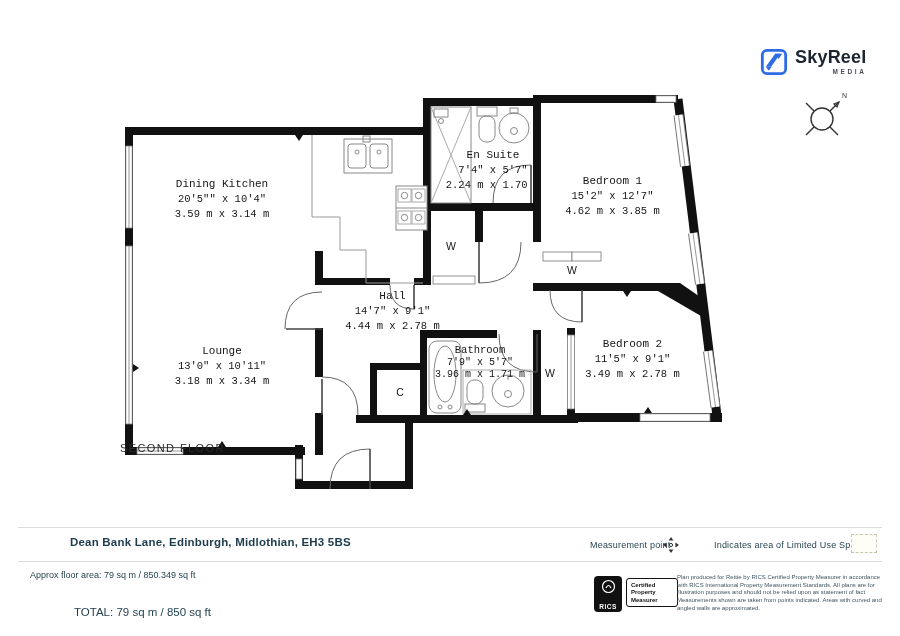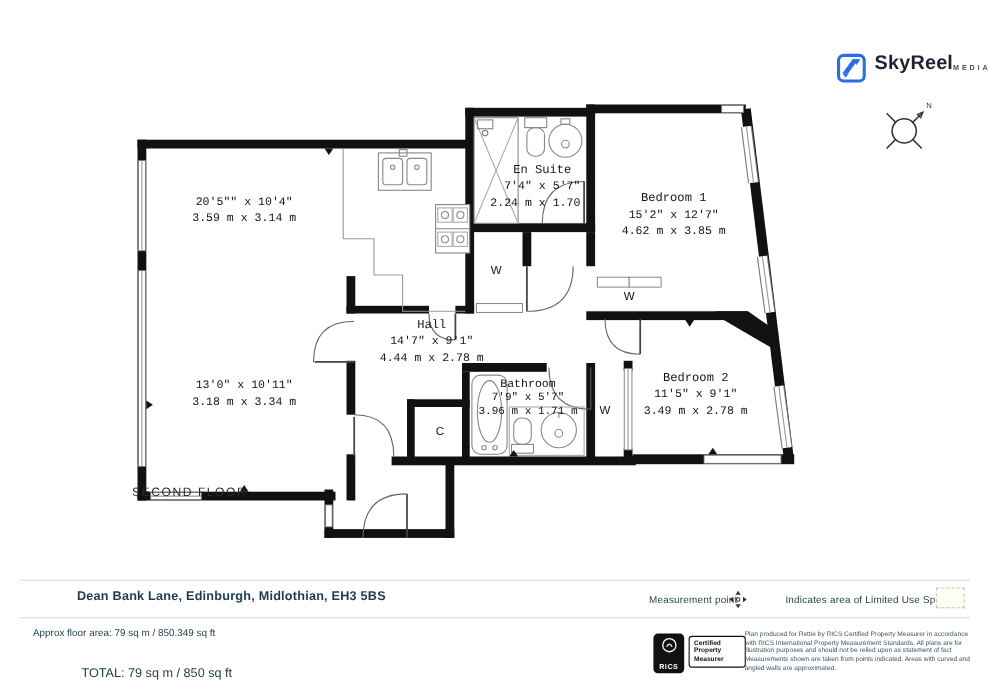--- a/index.html
+++ b/index.html
@@ -3,21 +3,21 @@
 <meta charset="utf-8">
 <style>
   html,body{margin:0;padding:0;}
   body{
     width:900px;height:636px;position:relative;background:#ffffff;
     font-family:"Liberation Sans",sans-serif;overflow:hidden;color:#1a1a1a;
   }
   .abs{position:absolute;}
   
   .brand{position:absolute;left:760px;top:48px;display:flex;align-items:flex-start;gap:7px;}
-  .brand-text{display:flex;flex-direction:row;line-height:1;}
+  .brand-text{display:flex;flex-direction:column;line-height:1;}
   .brand-name{font-size:18px;font-weight:bold;color:#1b2430;letter-spacing:.2px;}
   .brand-sub{font-size:6.5px;letter-spacing:2.6px;color:#4a4f57;align-self:flex-end;margin-top:3px;font-weight:bold;}
   
   .plan-label{position:absolute;text-align:center;color:#151515;font-size:10.5px;line-height:15px;font-family:Liberation Mono, monospace;}
   .plan-label .room-name{font-size:11px;display:block;}
   .plan-label.tight{line-height:12.5px;font-size:10px;}
   .closet-label{position:absolute;font-size:10.5px;color:#151515;text-align:center;width:20px;}
   .floor-label{position:absolute;left:120px;top:442px;font-size:11px;letter-spacing:1.4px;color:#2b2b2b;}
   
   .rule{position:absolute;left:18px;width:864px;height:1px;background:#dcdcdc;}
@@ -199,24 +199,26 @@
     <line x1="27" y1="31" x2="11" y2="47"></line>
     <line x1="27" y1="31" x2="43" y2="47"></line>
     <line x1="27" y1="31" x2="44" y2="14"></line>
     <circle cx="27" cy="31" r="11" fill="#ffffff"></circle>
   </g>
   <polygon points="44,14 39,16 42,19" fill="none" stroke="#333" stroke-width="1.2"></polygon>
   <text x="47" y="10" font-size="7" fill="#333" font-family="Liberation Sans, sans-serif">N</text>
 </svg>
 
 <div class="plan-label" style="left:142px;top:177px;width:160px">
+  <span class="room-name">Dining Kitchen</span>
   <span>20'5"" x 10'4"</span><br>
   <span>3.59 m x 3.14 m</span>
 </div>
 <div class="plan-label" style="left:142px;top:344px;width:160px">
+  <span class="room-name">Lounge</span>
   <span>13'0" x 10'11"</span><br>
   <span>3.18 m x 3.34 m</span>
 </div>
 <div class="plan-label" style="left:330px;top:289px;width:125px">
   <span class="room-name">Hall</span>
   <span>14'7" x 9'1"</span><br>
   <span>4.44 m x 2.78 m</span>
 </div>
 <div class="plan-label" style="left:437px;top:148px;width:112px">
   <span class="room-name">En Suite</span>

